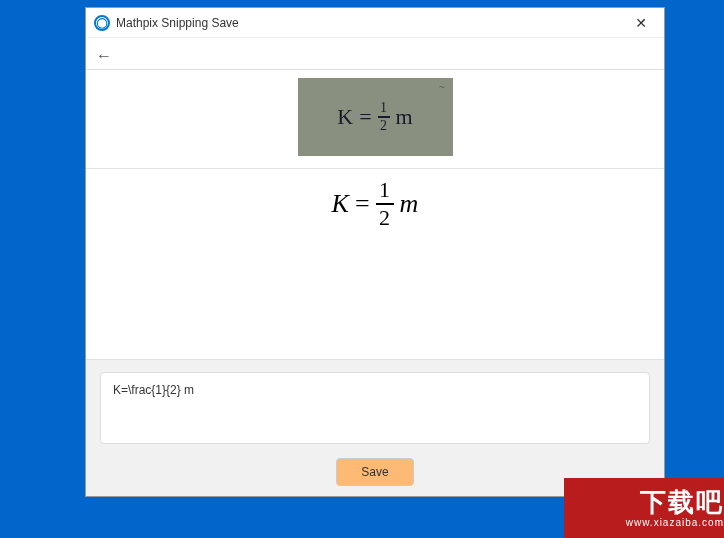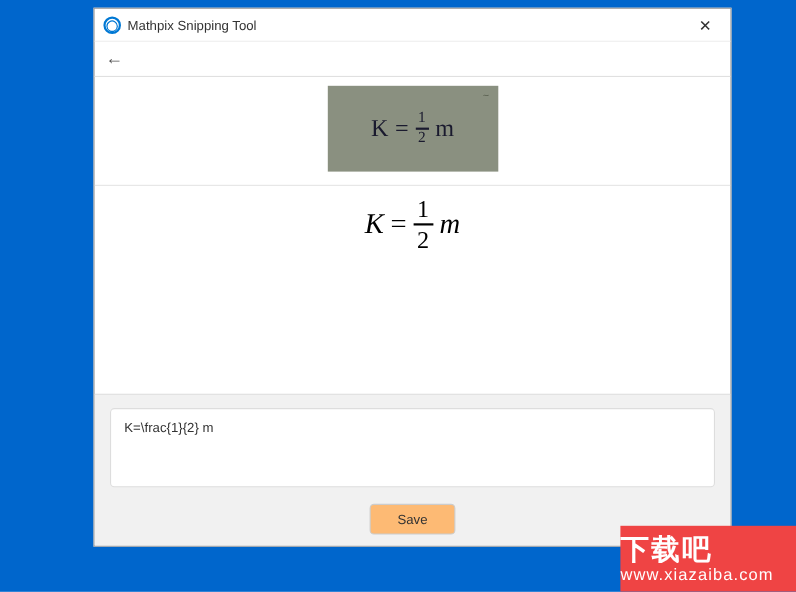--- a/index.html
+++ b/index.html
@@ -187,47 +187,47 @@
       font-size: 12px;
       color: #333;
       cursor: pointer;
     }
     .watermark {
       position: absolute;
       right: 0;
       bottom: 0;
       width: 160px;
       height: 60px;
-      background: #ef4444;
+      background: #b91c1c;
       color: #fff;
       display: flex;
       flex-direction: column;
-      align-items: flex-start;
+      align-items: flex-end;
       justify-content: center;
       font-family: "SimHei", Arial, sans-serif;
     }
     .wm-big {
       font-size: 26px;
       font-weight: bold;
       letter-spacing: 2px;
       line-height: 1;
     }
     .wm-small {
-      font-size: 15px;
+      font-size: 10px;
       letter-spacing: 1px;
       margin-top: 2px;
     }
   </style>
 </head>
 <body>
 
 <div class="window">
   <div class="titlebar">
     <div class="app-icon">◯</div>
-    <div class="title-text">Mathpix Snipping Tool</div>
+    <div class="title-text">Mathpix Snipping Save</div>
     <div class="close-btn">✕</div>
   </div>
 
   <div class="toolbar">
     <div class="back-btn">←</div>
   </div>
 
   <div class="content-area">
     <div class="image-section">
       <div class="handwriting-img">

